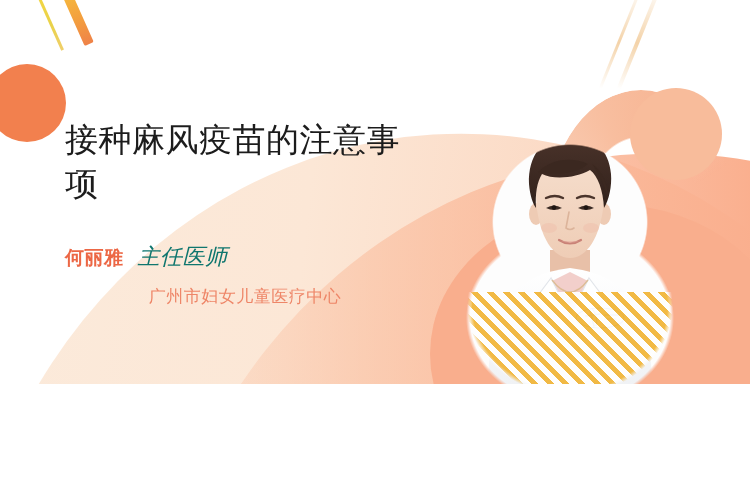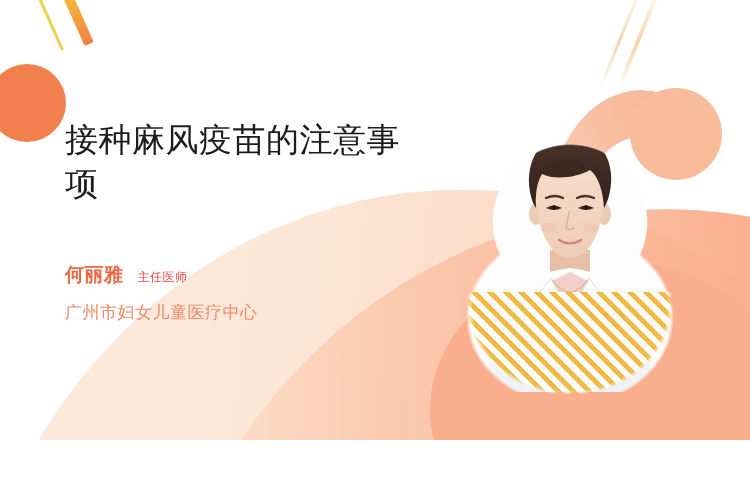--- a/index.html
+++ b/index.html
@@ -7,21 +7,21 @@
     padding: 0;
     background: #ffffff;
   }
   body {
     font-family: "Liberation Sans", "DejaVu Sans", sans-serif;
   }
 
   #card {
     position: relative;
     width: 750px;
-    height: 440px;
+    height: 384px;
     overflow: hidden;
     background: #ffffff;
   }
 
   
   .bg-layer {
     position: absolute;
     inset: 0;
     pointer-events: none;
   }
@@ -198,46 +198,48 @@
   }
   .title {
     margin: 0;
     font-size: 33px;
     line-height: 44px;
     font-weight: 400;
     color: #1c1c1c;
     letter-spacing: .5px;
   }
   .credits {
-    margin-top: 56px;
+    margin-top: 36px;
   }
   .name-line {
     display: flex;
     align-items: baseline;
     gap: 14px;
     margin-bottom: 13px;
   }
   .doctor-name {
     font-size: 19px;
     font-weight: 700;
     color: #EC6745;
     letter-spacing: .5px;
   }
   .doctor-title {
-    font-size: 12px;
+    font-size: 22px;
     font-weight: 400;
-    color: #ef4444;
+    color: #0f766e;
     letter-spacing: .5px;
+    font-style: italic;
   }
   .affiliation {
     font-size: 17px;
     line-height: 24px;
     font-weight: 400;
     color: #EE8668;
     letter-spacing: .5px;
+    text-align: center;
   }
   .affiliation div { white-space: nowrap; }
 </style>
 </head>
 <body>
 
 <div id="card">
 
   <div class="bg-layer">
     <div class="circle-orange"></div>

